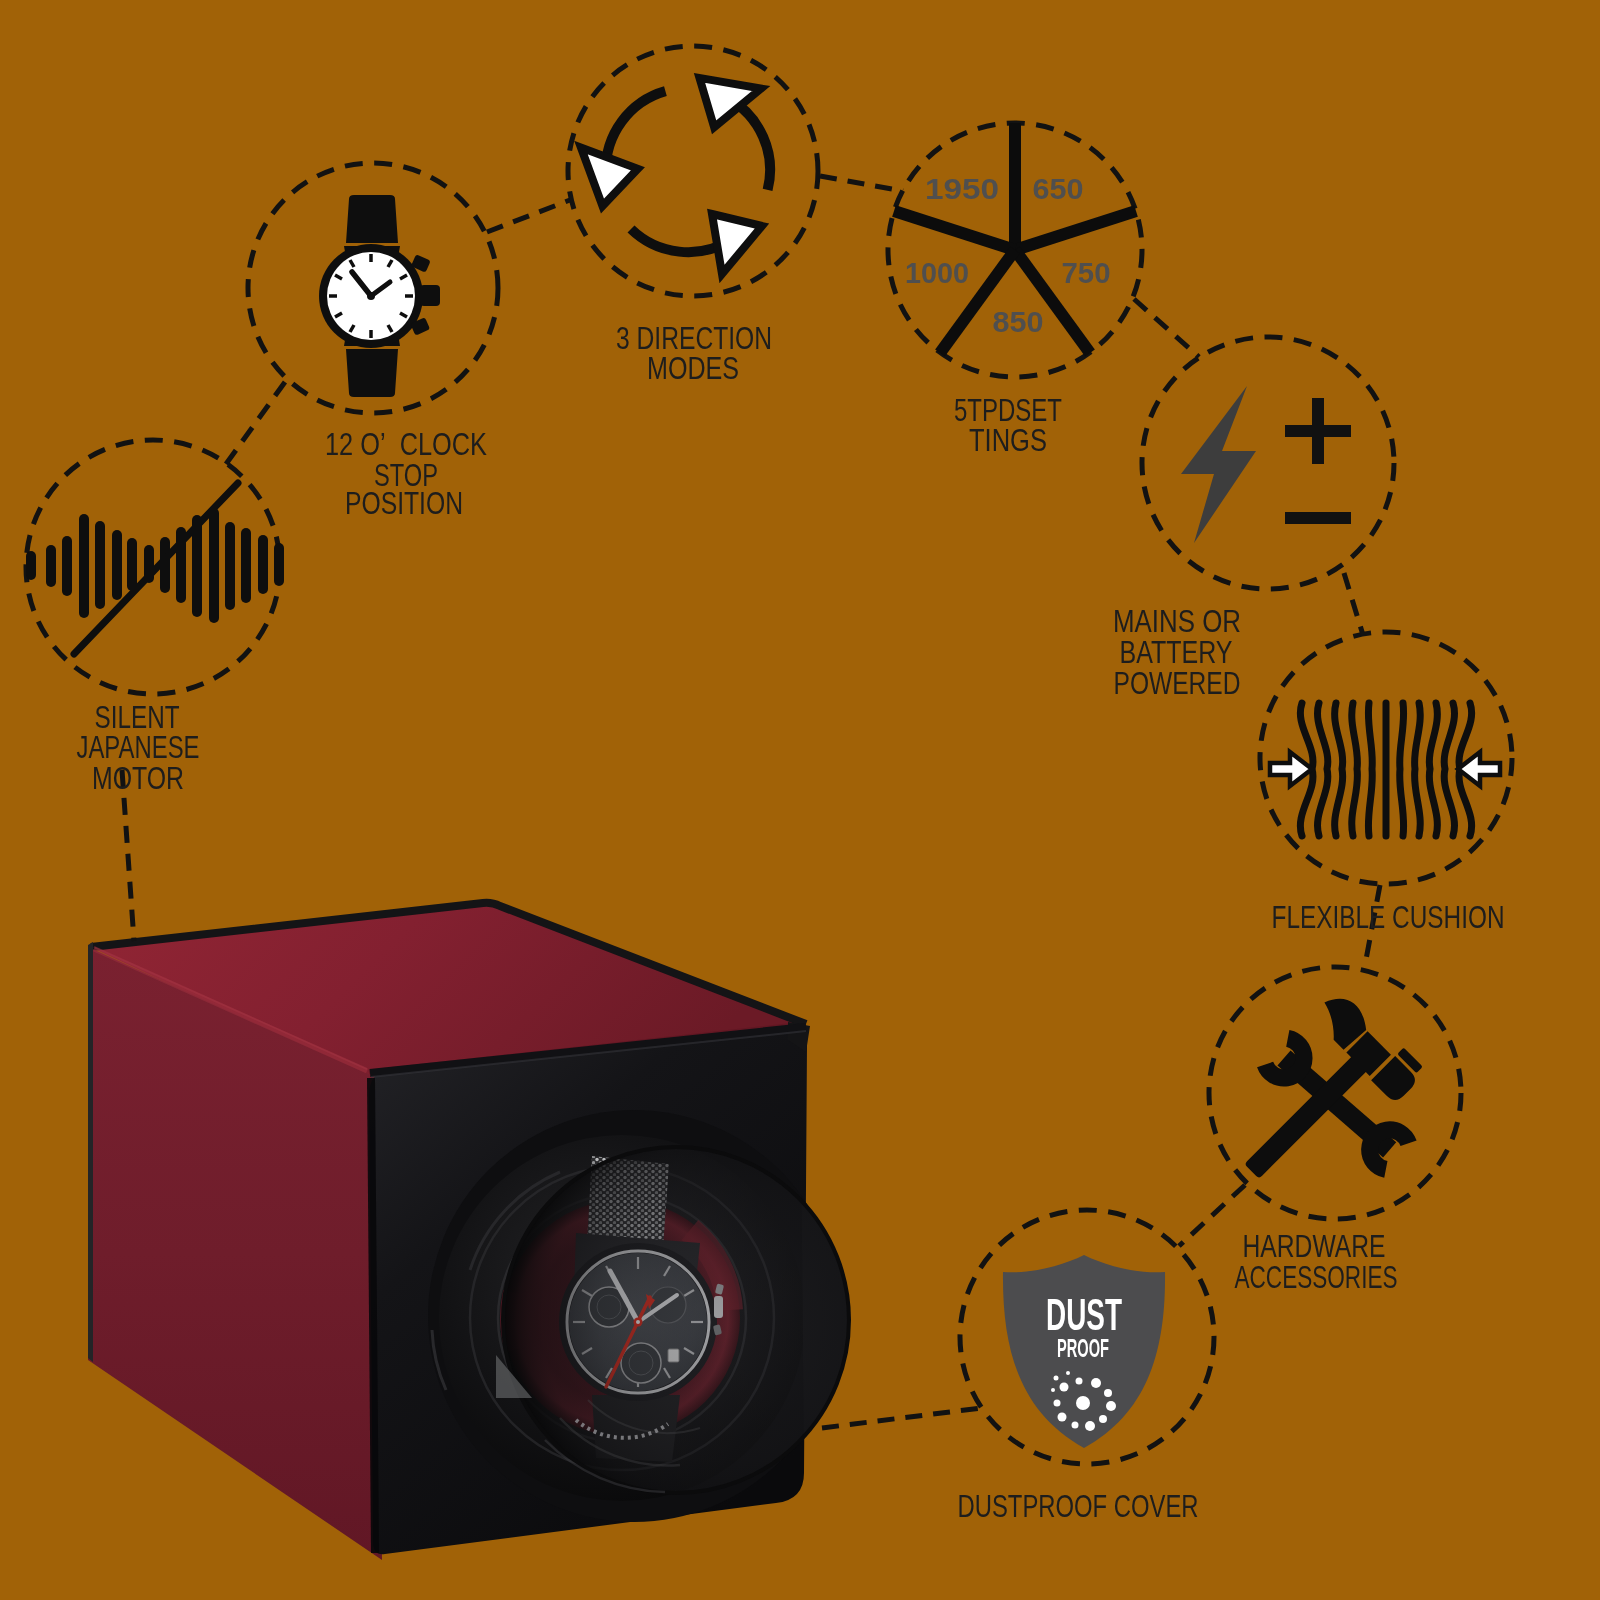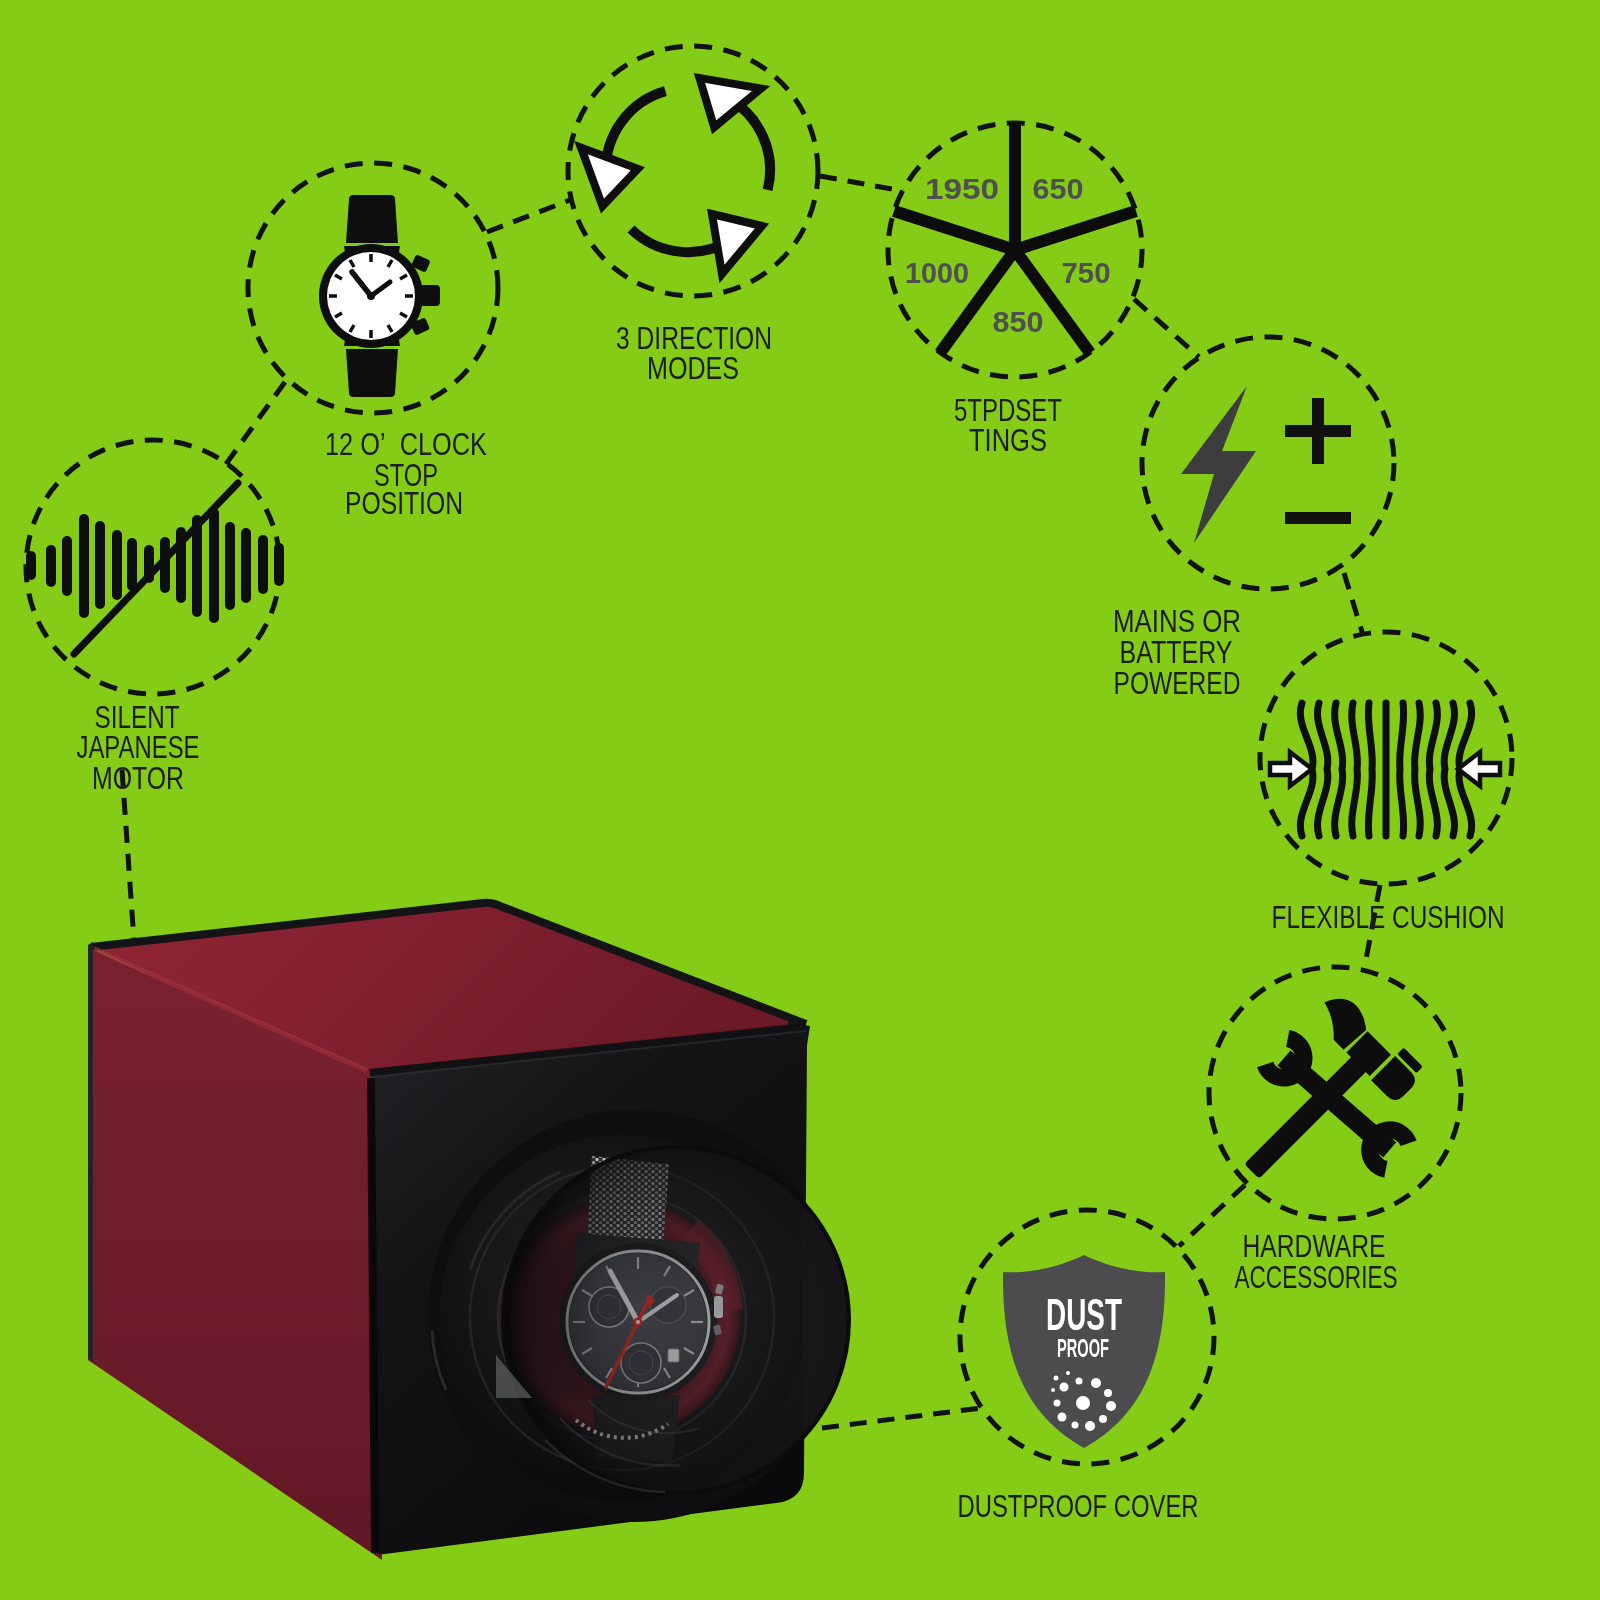--- a/index.html
+++ b/index.html
@@ -1,16 +1,16 @@
 <!DOCTYPE html>
 <html><head>
 <meta charset="utf-8">
 <style>
   html,body{margin:0;padding:0;background:#ffffff;}
-  .page{position:relative;width:1600px;height:1600px;background:#84cc16;overflow:hidden;
+  .page{position:relative;width:1600px;height:1600px;background:#a16207;overflow:hidden;
         font-family:"Liberation Sans", sans-serif;}
 </style>
 </head>
 <body>
 <div class="page">
 <svg width="1600" height="1600" viewBox="0 0 1600 1600">
 <defs>
   <linearGradient id="topface" x1="0" y1="0" x2="1" y2="0.25">
     <stop offset="0" stop-color="#912534"></stop>
     <stop offset="0.45" stop-color="#832030"></stop>

